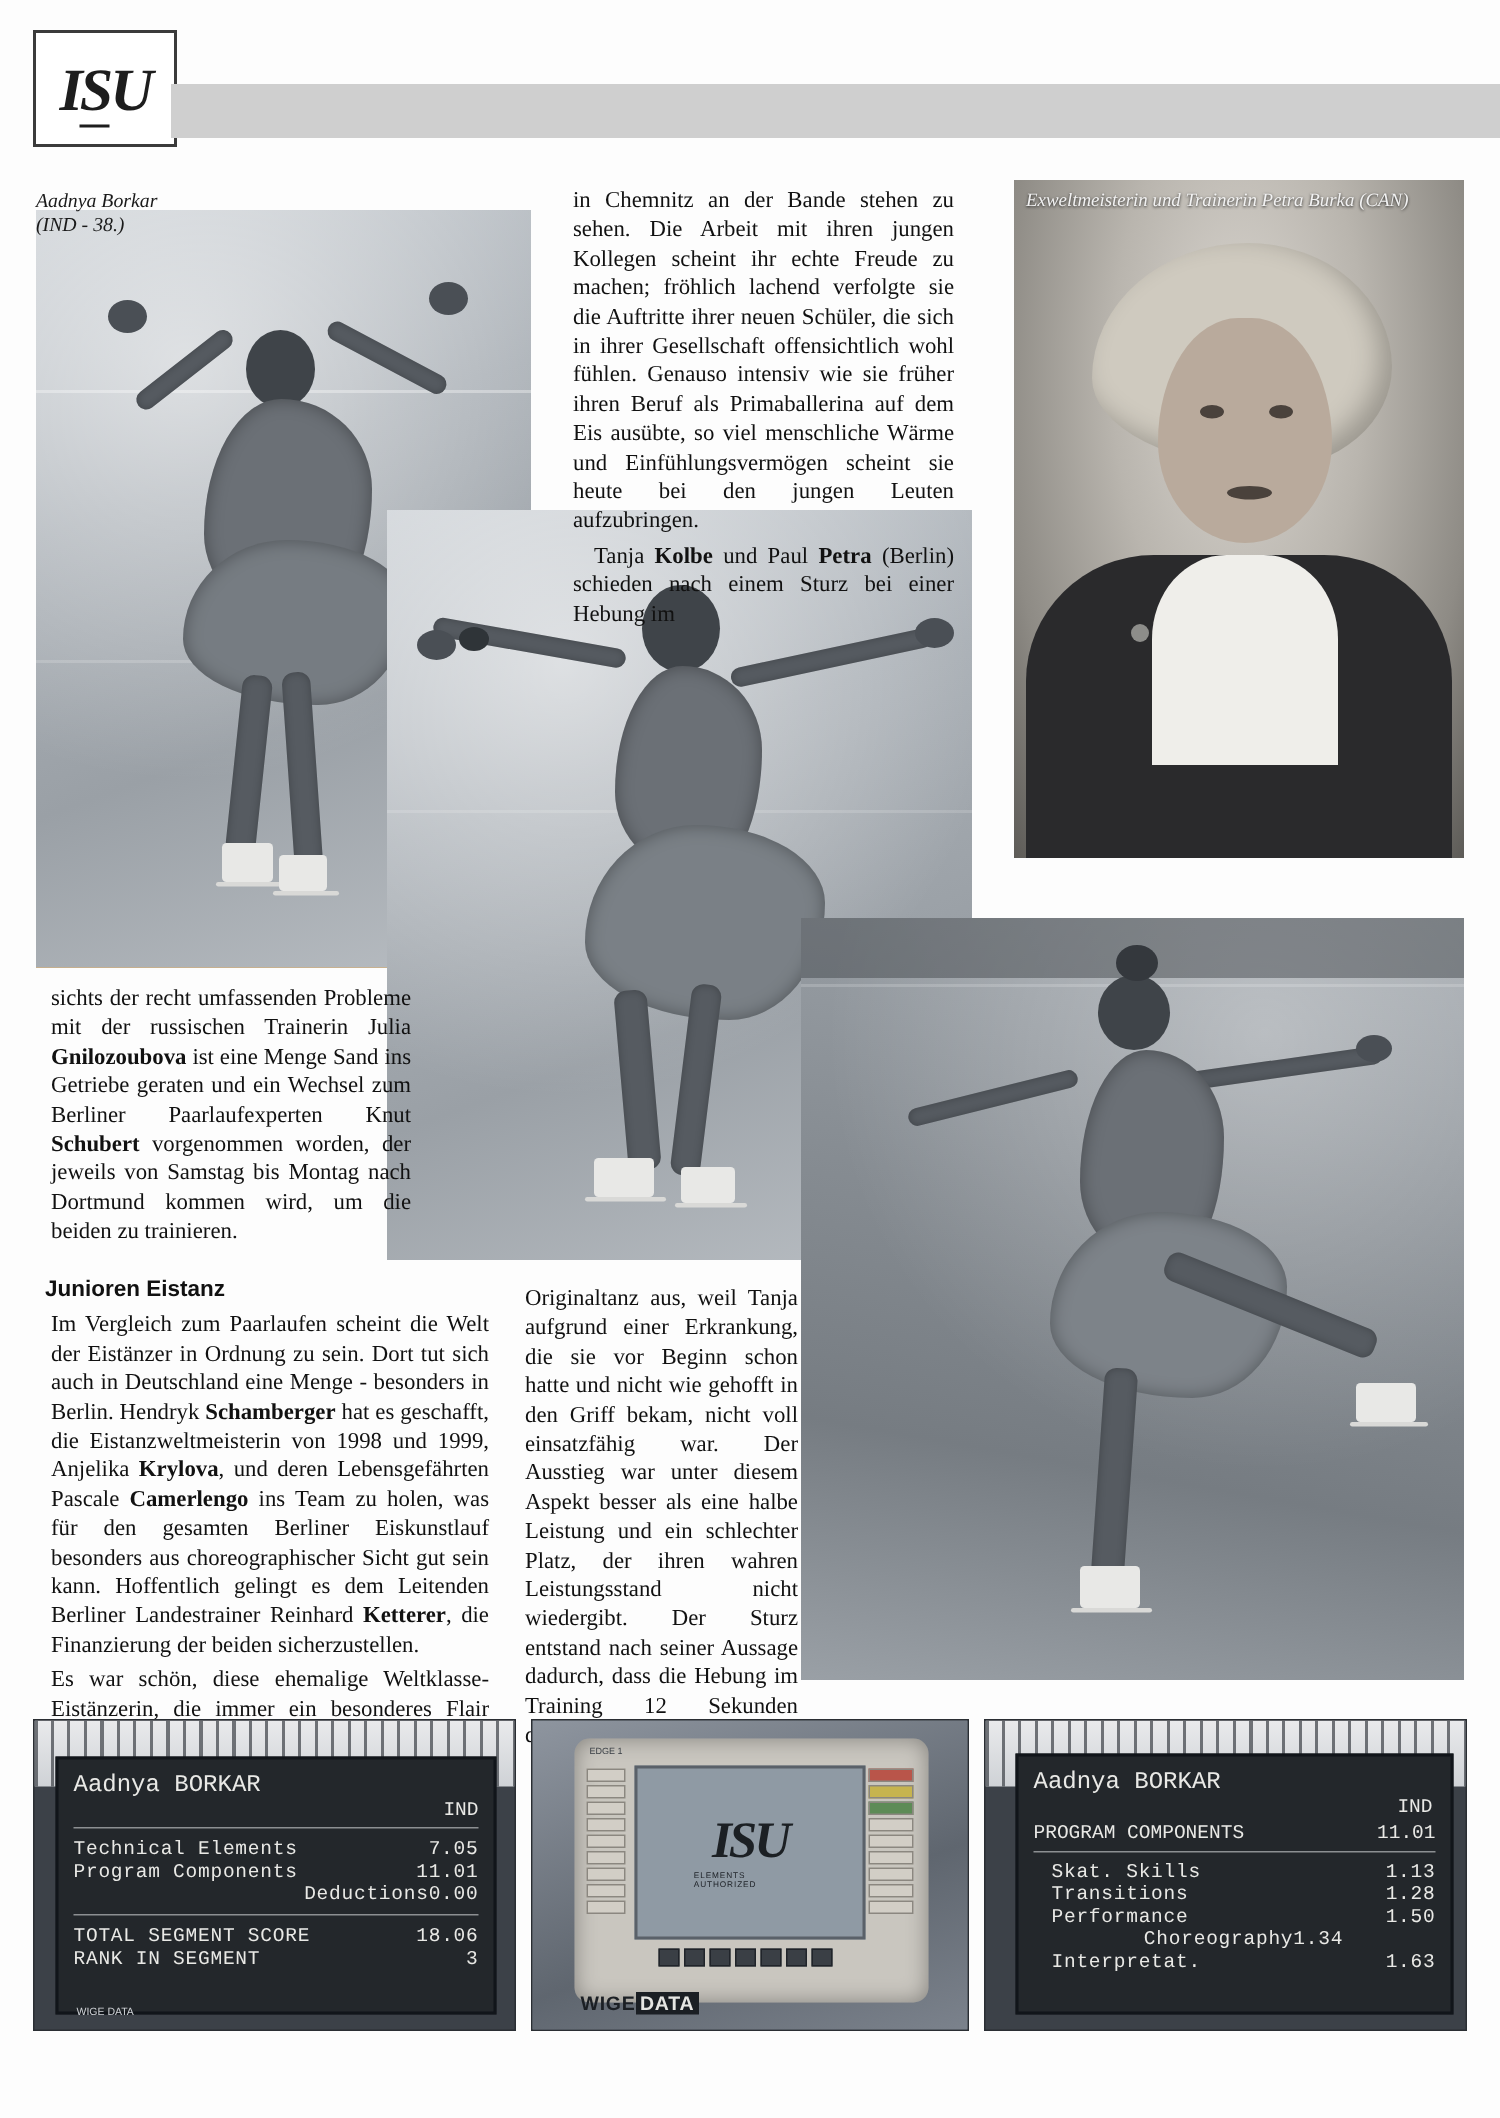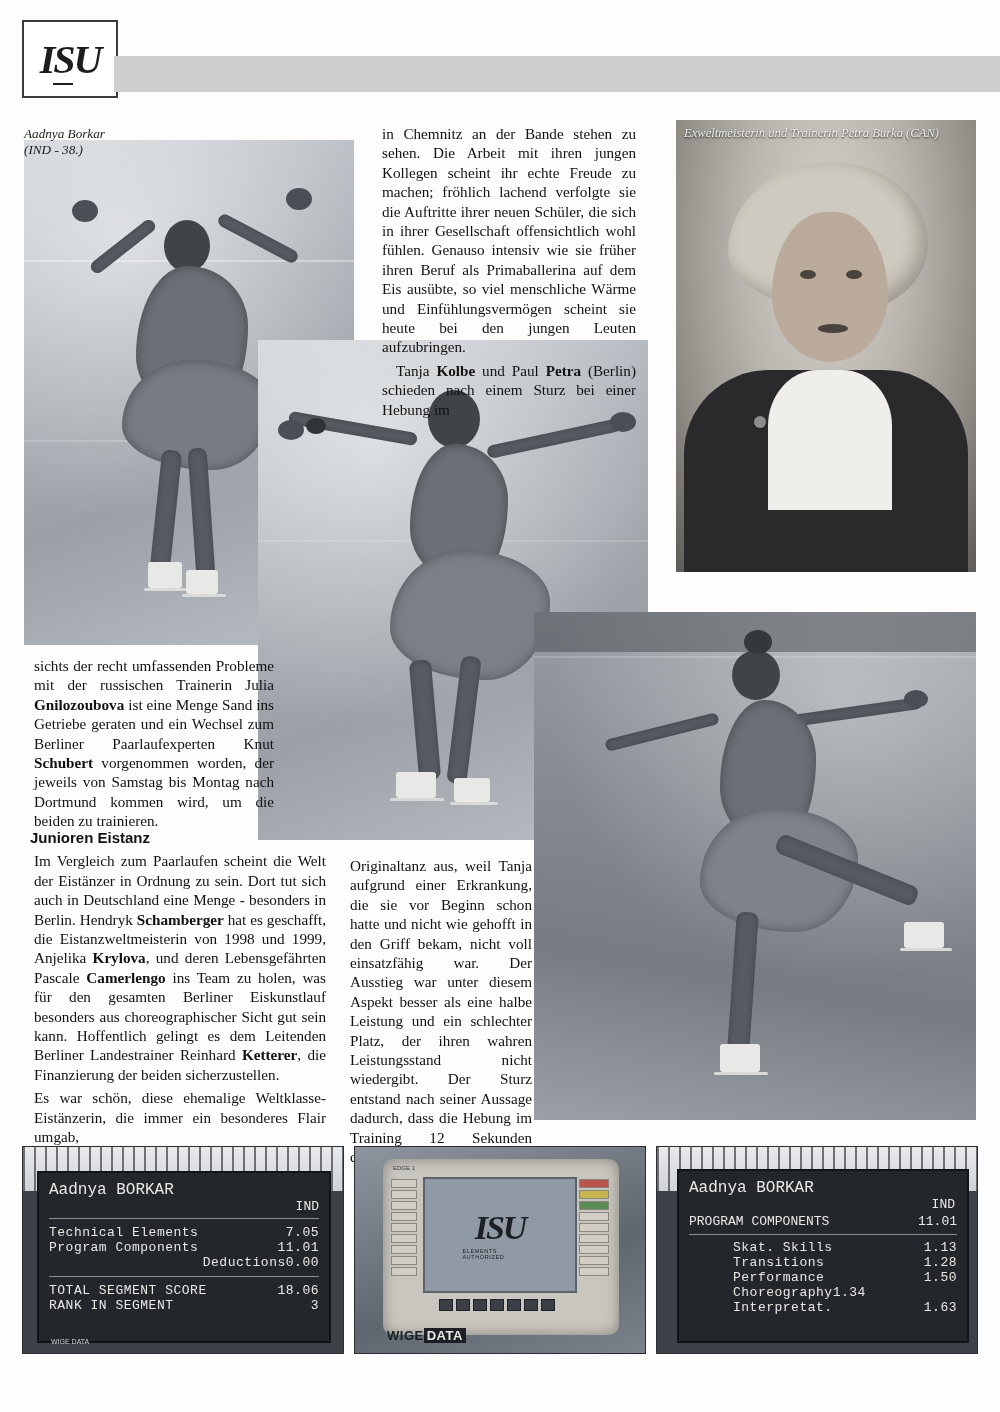--- a/index.html
+++ b/index.html
@@ -438,21 +438,21 @@
 
   <div class="col" style="left:378px; top:120px; width:262px;">
     <p>in Chemnitz an der Bande stehen zu sehen. Die Arbeit mit ihren jungen Kollegen scheint ihr echte Freude zu machen; fröhlich lachend verfolgte sie die Auftritte ihrer neuen Schüler, die sich in ihrer Gesellschaft offensichtlich wohl fühlen. Genauso intensiv wie sie früher ihren Beruf als Primaballerina auf dem Eis ausübte, so viel menschliche Wärme und Einfühlungsvermögen scheint sie heute bei den jungen Leuten aufzubringen.</p>
     <p style="text-indent:14px;">Tanja <b>Kolbe</b> und Paul <b>Petra</b> (Berlin) schieden nach einem Sturz bei einer Hebung im</p>
   </div>
 
   <div class="col" style="left:30px; top:652px; width:248px;">
     <p>sichts der recht umfassenden Probleme mit der russischen Trainerin Julia <b>Gnilozoubova</b> ist eine Menge Sand ins Getriebe geraten und ein Wechsel zum Berliner Paarlaufexperten Knut <b>Schubert</b> vorgenommen worden, der jeweils von Samstag bis Montag nach Dortmund kommen wird, um die beiden zu trainieren.</p>
   </div>
 
-  <div class="col" style="left:30px; top:828px; width:300px;">
+  <div class="col" style="left:30px; top:850px; width:300px;">
     <div class="subhead">Junioren Eistanz</div>
     <p>Im Vergleich zum Paarlaufen scheint die Welt der Eistänzer in Ordnung zu sein. Dort tut sich auch in Deutschland eine Menge - besonders in Berlin. Hendryk <b>Schamberger</b> hat es geschafft, die Eistanzweltmeisterin von 1998 und 1999, Anjelika <b>Krylova</b>, und deren Lebensgefährten Pascale <b>Camerlengo</b> ins Team zu holen, was für den gesamten Berliner Eiskunstlauf besonders aus choreographischer Sicht gut sein kann. Hoffentlich gelingt es dem Leitenden Berliner Landestrainer Reinhard <b>Ketterer</b>, die Finanzierung der beiden sicherzustellen.</p>
     <p>Es war schön, diese ehemalige Weltklasse-Eistänzerin, die immer ein besonderes Flair umgab,</p>
   </div>
 
   <div class="col" style="left:346px; top:852px; width:190px;">
     <p>Originaltanz aus, weil Tanja aufgrund einer Erkrankung, die sie vor Beginn schon hatte und nicht wie gehofft in den Griff bekam, nicht voll einsatzfähig war. Der Ausstieg war unter diesem Aspekt besser als eine halbe Leistung und ein schlechter Platz, der ihren wahren Leistungsstand nicht wiedergibt. Der Sturz entstand nach seiner Aussage dadurch, dass die Hebung im Training 12 Sekunden dauerte, die Regel</p>
   </div>
 
   <div class="board" style="left:22px; top:1146px; width:320px; height:206px;">
@@ -529,24 +529,24 @@
     <div class="board-screen" style="left:20px; top:22px; width:288px; height:170px;">
       <div style="padding:8px 10px 0 10px;">
         <span class="board-name">Aadnya BORKAR</span>
       </div>
       <div style="padding:0 12px; text-align:right; font-family:'Liberation Mono',monospace; font-size:13px;">IND</div>
       <div style="padding:2px 10px 0 10px; font-family:'Liberation Mono',monospace; font-size:13px; display:flex; justify-content:space-between;">
         <span>PROGRAM COMPONENTS</span>
         <span>11.01</span>
       </div>
       <div class="board-rule" style="margin:5px 10px 5px 10px;"></div>
-      <div id="sbr-rows" style="padding:0 10px 0 34px; font-size:13px; line-height:15px;margin-left:20px;">
+      <div id="sbr-rows" style="padding:0 10px 0 22px; font-size:13px; line-height:15px;">
           <div class="line" style="display: flex; justify-content: space-between;"><span>Skat. Skills</span><span>1.13</span></div>
           <div class="line" style="display: flex; justify-content: space-between;"><span>Transitions</span><span>1.28</span></div>
           <div class="line" style="display: flex; justify-content: space-between;"><span>Performance</span><span>1.50</span></div>
-          <div class="line" style="display: flex; justify-content: flex-start;"><span>Choreography</span><span>1.34</span></div>
+          <div class="line" style="display: flex; justify-content: center;"><span>Choreography</span><span>1.34</span></div>
           <div class="line" style="display: flex; justify-content: space-between;"><span>Interpretat.</span><span>1.63</span></div>
         </div>
     </div>
   </div>
 
 
 </div>
 
 </body></html>

